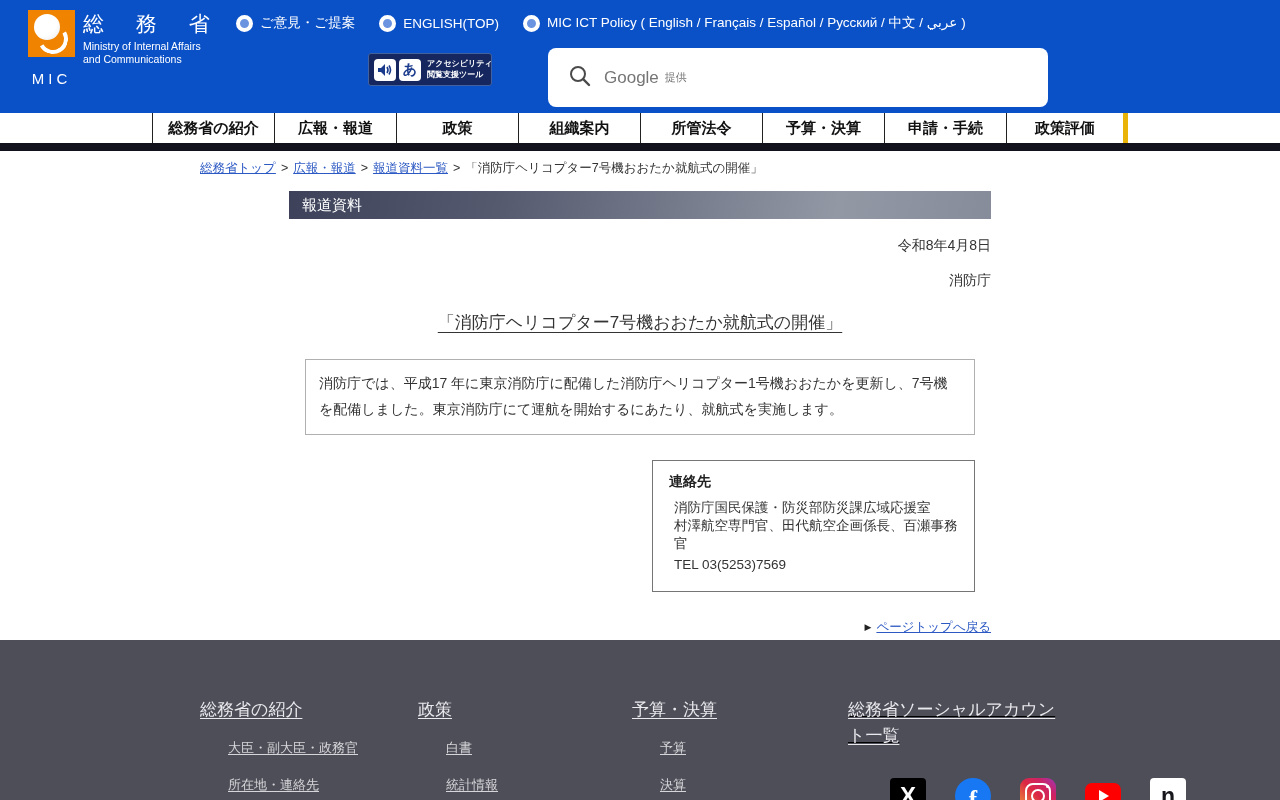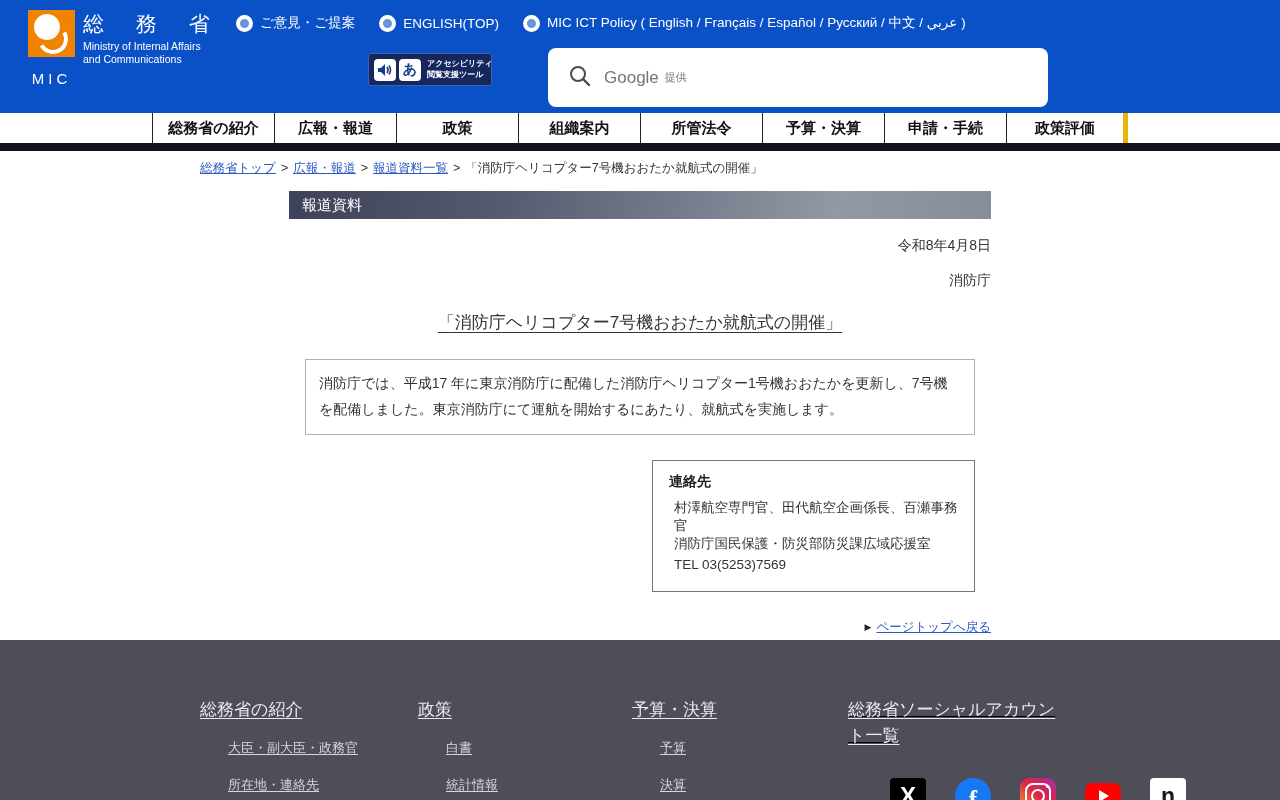--- a/index.html
+++ b/index.html
@@ -189,22 +189,22 @@
   <div class="article-title">「消防庁ヘリコプター7号機おおたか就航式の開催」</div>
 
   <div class="summary-box">
     <span>消防庁では、平成17 年に東京消防庁に配備した消防庁ヘリコプター1号機おおたかを更新し、7号機を配備しました。東京消防庁にて運航を開始するにあたり、就航式を実施します。</span>
   </div>
 
 
   <div class="contact-box">
     <div class="contact-heading">連絡先</div>
     <div class="contact-lines">
+      <div>消防庁国民保護・防災部防災課広域応援室</div>
       <div>村澤航空専門官、田代航空企画係長、百瀬事務官</div>
-      <div>消防庁国民保護・防災部防災課広域応援室</div>
       <div class="contact-tel">TEL 03(5253)7569</div>
     </div>
   </div>
 
   <div class="back-top">
     <span class="back-top-tri">▶</span><span class="back-top-link">ページトップへ戻る</span>
   </div>
 </div>
 
 <div class="site-footer">

